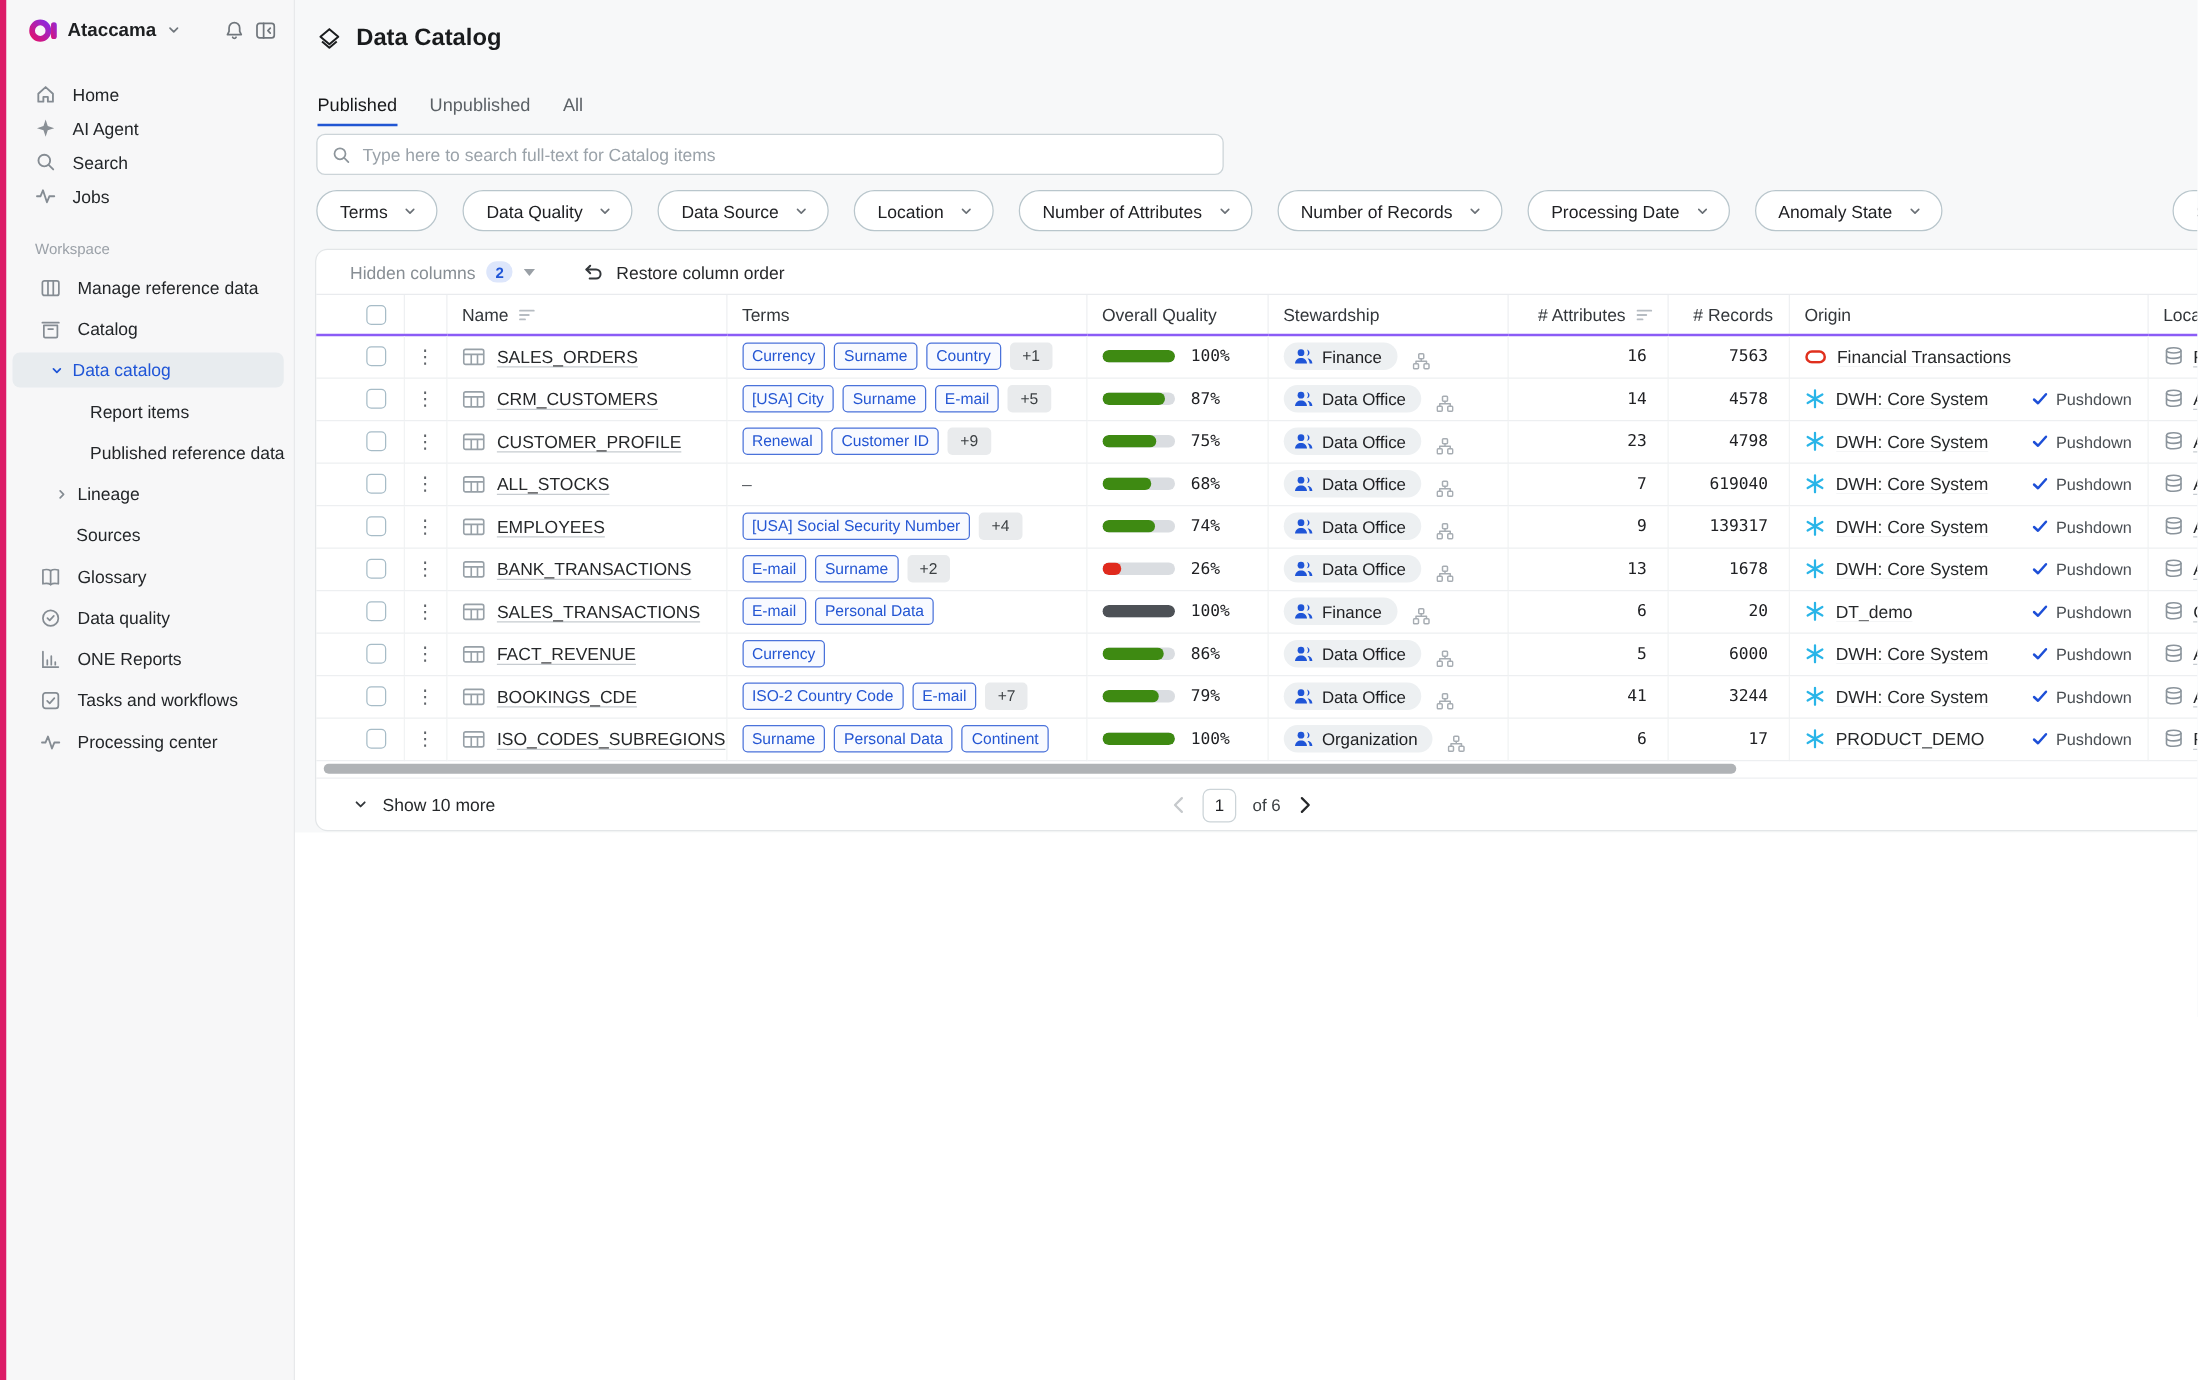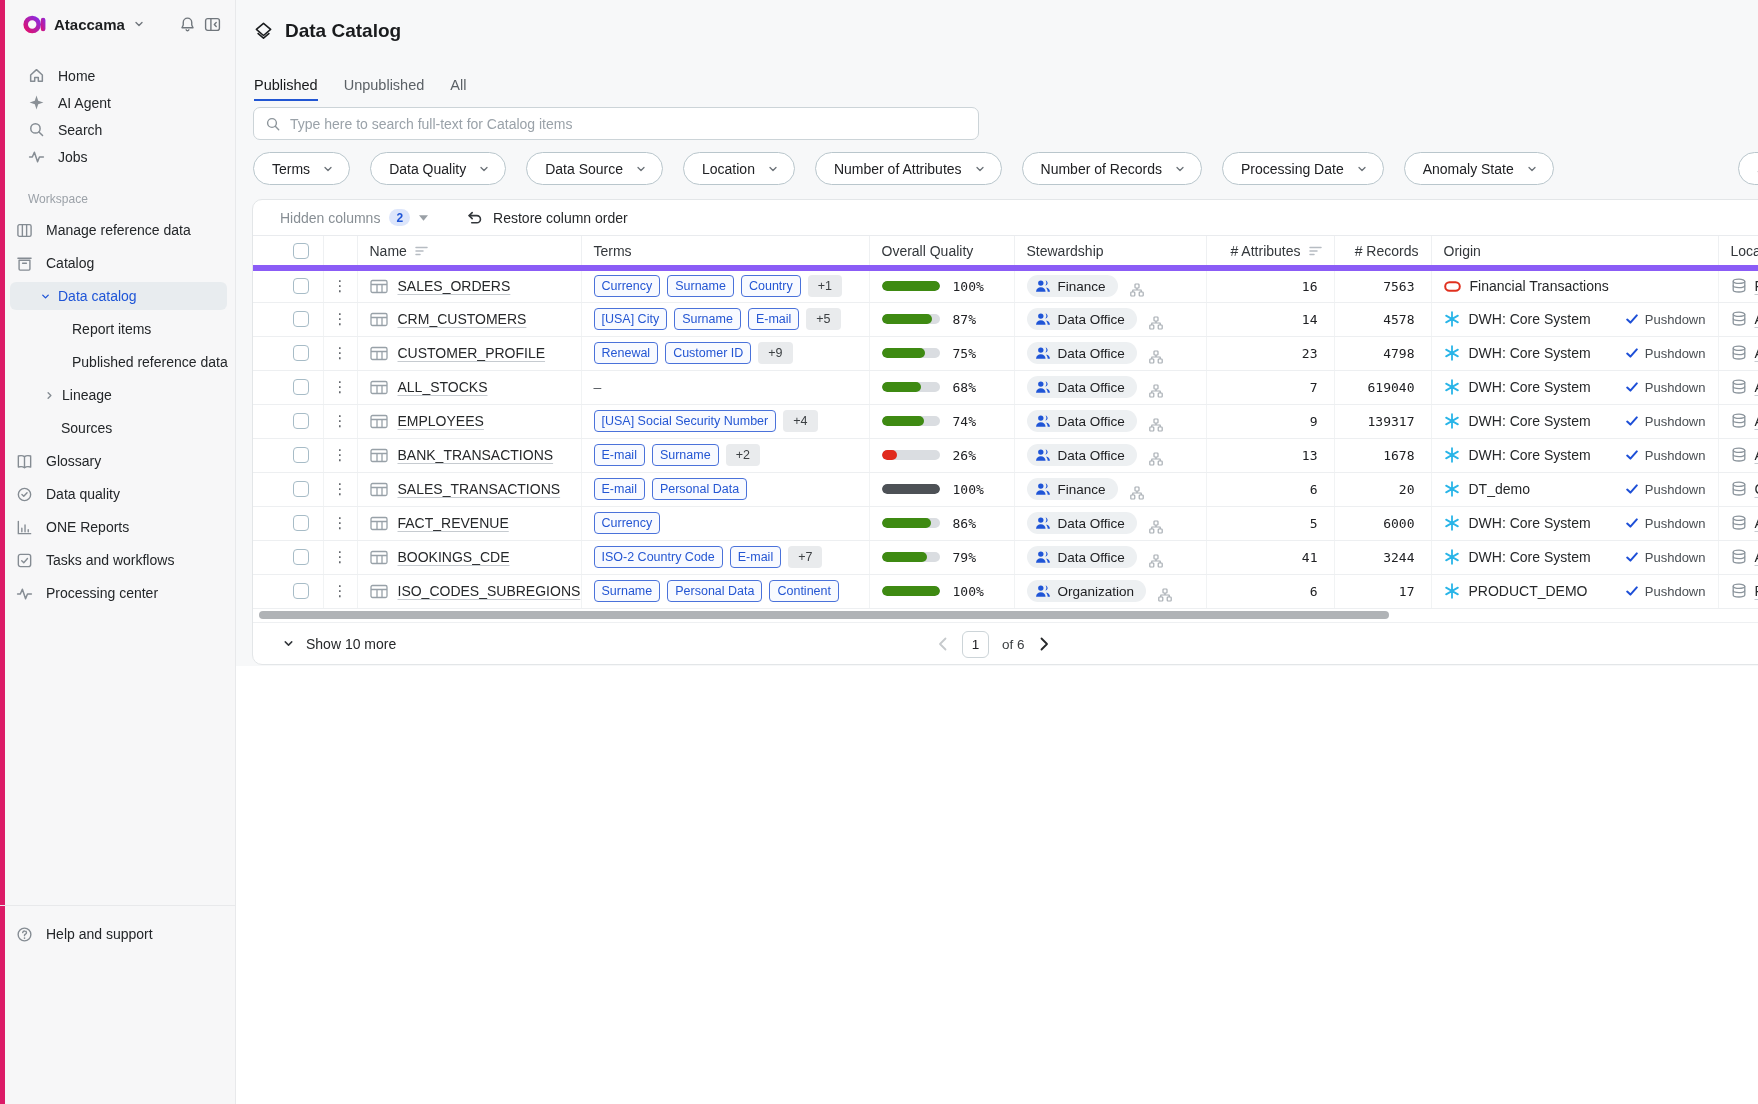--- a/index.html
+++ b/index.html
@@ -14,21 +14,21 @@
   .stripe { position:absolute; left:0; top:0; bottom:0; width:5px; background:#dc1b67; }
   .side-header { position:absolute; top:11px; left:23px; right:14px; height:26px; display:flex; align-items:center; gap:8px; }
   .brand { font-size:15px; font-weight:700; color:#1d1f21; }
   .icn { color:#70767c; display:flex; align-items:center; }
   .spacer { flex:1; }
   .topnav { position:absolute; top:62px; left:0; right:0; }
   .nav-item { height:27px; display:flex; align-items:center; gap:13px; padding-left:28px; font-size:14px; color:#232629; cursor:pointer; }
   .nav-item .icn { color:#858c93; }
   .ws-label { position:absolute; top:192px; left:28px; font-size:12px; color:#9ba1a8; }
   .ws { position:absolute; top:216px; left:0; right:0; }
-  .ws-item { height:28px; margin-bottom:5px; display:flex; align-items:center; gap:13px; padding-left:16px; font-size:14px; color:#232629; cursor:pointer; }
+  .ws-item { height:28px; margin-bottom:5px; display:flex; align-items:center; gap:13px; padding-left:32px; font-size:14px; color:#232629; cursor:pointer; }
   .ws-item .icn { color:#858c93; }
   .ws-item.sel { margin-left:10px; margin-right:8px; padding-left:30px; gap:7px; background:#e8ecef; border-radius:6px; color:#1f55d7; }
   .ws-item.sel .icn { color:#1f55d7; }
   .ws-item.child { padding-left:72px; }
   .ws-item.l2 { padding-left:44px; gap:7px; }
   .ws-item.l2b { padding-left:61px; }
   .side-footer { position:absolute; top:905px; left:0; right:0; border-top:1px solid #e8e9eb; padding-top:14px; }
 
   
   .main { position:relative; flex:1; background:#f7f8f9; overflow:hidden; }
@@ -47,21 +47,21 @@
   .fpill.partial { position:absolute; top:152px; left:1502px; width:120px; }
 
   
   .card { position:absolute; top:199px; left:16px; width:1595px; height:466px; background:#fff; border:1px solid #e3e6e8; border-radius:10px; }
   .table-toolbar { height:36px; display:flex; align-items:center; padding-left:27px; border-bottom:1px solid #e9ebee; }
   .hc-group { display:flex; align-items:center; gap:9px; cursor:pointer; }
   .hc-label { color:#878e94; font-size:14px; }
   .hc-badge { background:#dde6fb; color:#1f55d7; font-size:12px; font-weight:700; border-radius:9px; padding:1.5px 7px; }
   .restore { display:flex; align-items:center; gap:10px; margin-left:38px; font-size:14px; font-weight:500; color:#26282a; cursor:pointer; }
   table.grid { border-collapse:collapse; table-layout:fixed; width:1594px; }
-  .grid th { height:32px; font-weight:500; font-size:14px; color:#33373b; text-align:left; padding:0 12px; border-bottom:6px solid #8b5cf6; border-right:1px solid #eef0f2; white-space:nowrap; overflow:hidden; }
+  .grid th { height:32px; font-weight:500; font-size:14px; color:#33373b; text-align:left; padding:0 12px; border-bottom:2px solid #8b5cf6; border-right:1px solid #eef0f2; white-space:nowrap; overflow:hidden; }
   .grid th.num { text-align:right; }
   .grid th:last-child { border-right:0; }
   .grid td { height:34px; padding:0 12px; border-bottom:1px solid #edeff1; border-right:1px solid #f1f3f4; white-space:nowrap; overflow:hidden; vertical-align:middle; }
   .grid td:last-child { border-right:0; }
   .th-flex { display:flex; align-items:center; gap:8px; }
   .th-flex.right { justify-content:flex-end; }
   .c-check { padding:0 0 0 40px !important; }
   .cb { display:block; width:16px; height:16px; background:#fff; border:1.5px solid #a7bcc7; border-radius:4px; cursor:pointer; }
   .c-kebab { text-align:center; padding:0 !important; }
   .kebab { color:#5f6368; font-size:15px; cursor:pointer; }
@@ -259,32 +259,20 @@
       <div class="ws-item">
         <span class="icn">
             <svg width="17" height="17" viewBox="0 0 16 16" fill="none" stroke="currentColor" stroke-width="1.4" stroke-linecap="round" stroke-linejoin="round">
               <path d="M1.5 8.5h2.6L6 4l3 9 1.8-4.5h3.7"></path>
             </svg>
           </span>
         <span>Processing center</span>
       </div>
     </nav>
 
-    <div class="side-footer">
-      <div class="ws-item">
-        <span class="icn">
-            <svg width="17" height="17" viewBox="0 0 16 16" fill="none" stroke="currentColor" stroke-width="1.3" stroke-linecap="round">
-              <circle cx="8" cy="8" r="6"></circle>
-              <path d="M6.3 6.2c.2-1 1-1.6 1.9-1.5.9 0 1.7.7 1.7 1.6 0 1.1-1.2 1.3-1.8 2.1-.1.2-.1.4-.1.7"></path>
-              <circle cx="8" cy="11.4" r=".8" fill="currentColor" stroke="none"></circle>
-            </svg>
-          </span>
-        <span>Help and support</span>
-      </div>
-    </div>
   </aside>
 
   <main class="main">
     <div class="below-card"></div>
 
     <div class="page-header">
       <span>
         <svg width="21" height="21" viewBox="0 0 20 20" fill="none" stroke="#1b1d1f" stroke-width="1.5" stroke-linejoin="round">
             <path d="M10 2.2 16.8 8 10 13.8 3.2 8z"></path>
             <path d="m4.4 11.6 5.6 4.8 5.6-4.8"></path>

